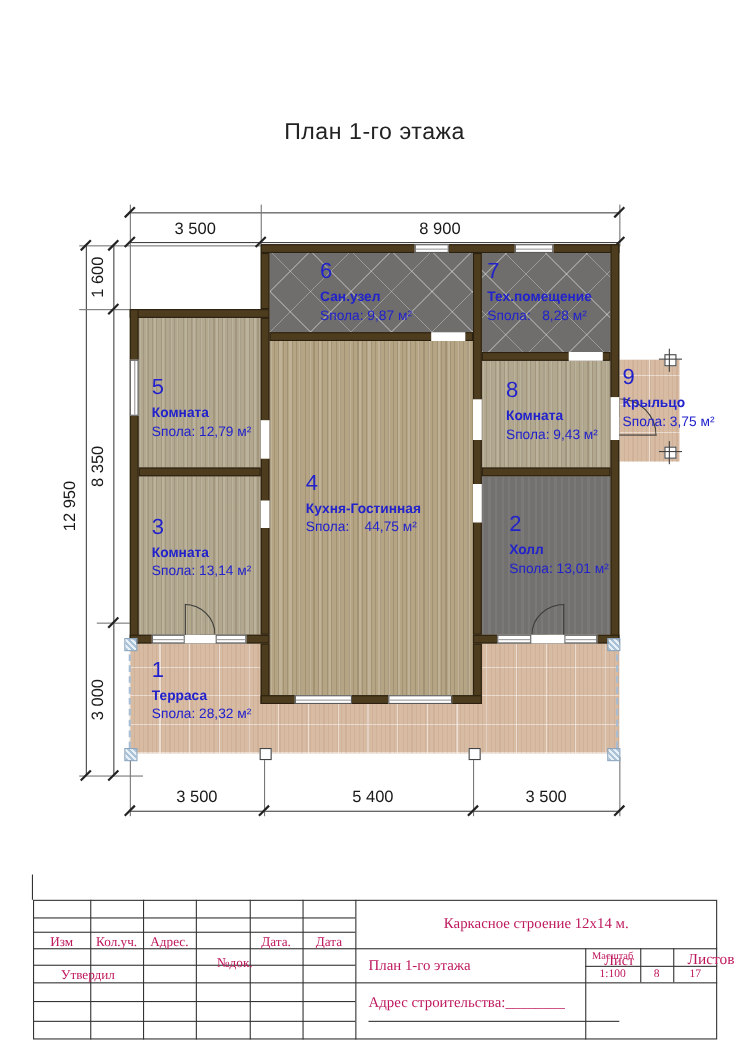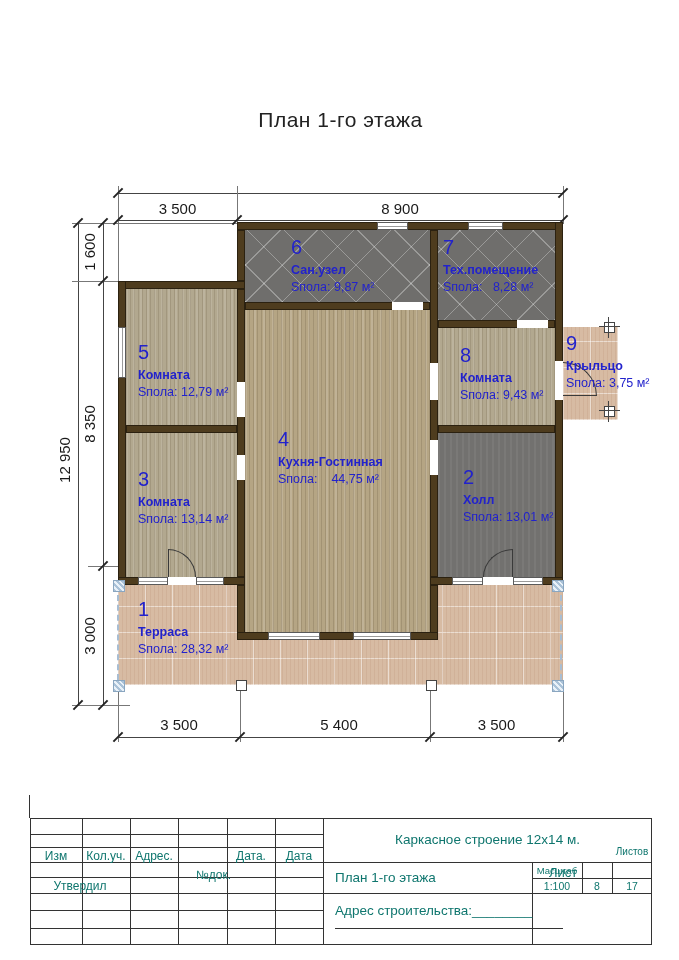--- a/index.html
+++ b/index.html
@@ -48,21 +48,21 @@
   .room-label .ar{font-size:12.5px;margin-top:3px;white-space:pre;}
   
   .marker{position:absolute;width:9px;height:9px;background:#fff;border:1px solid #444;z-index:4;}
   .marker.cross::before{content:"";position:absolute;left:-6px;right:-6px;top:3px;border-top:1px solid #444;}
   .marker.cross::after{content:"";position:absolute;top:-6px;bottom:-6px;left:3px;border-left:1px solid #444;}
   .hatch{position:absolute;width:10px;height:10px;border:1px solid #8aa6c0;z-index:4;
          background:repeating-linear-gradient(45deg,#aac2d8 0 2px,#e9f1f8 2px 4px);}
   .dashedge{position:absolute;width:0;border-left:2px dashed #a8bdd2;z-index:3;}
   
   .tb-line{position:absolute;background:#333;z-index:2;}
-  .tb-text{position:absolute;color:#0f766e;z-index:3;}
+  .tb-text{position:absolute;color:#be185d;z-index:3;font-family:Liberation Serif, serif;}
   .tb-center{text-align:center;}
 </style>
 </head>
 <body>
 
 <div id="sheet">
 
   <div id="title">План 1-го этажа</div>
 
   <div id="plan">
@@ -219,21 +219,21 @@
     <div class="tb-text tb-center" style="left:82px;top:849px;width:48px;font-size:12px;">Кол.уч.</div>
     <div class="tb-text tb-center" style="left:130px;top:849px;width:48px;font-size:12px;">Адрес.</div>
     <div class="tb-text tb-center" style="left:178px;top:868px;width:49px;font-size:12px;margin-left:11px;">№док.</div>
     <div class="tb-text tb-center" style="left:227px;top:849px;width:48px;font-size:12px;">Дата.</div>
     <div class="tb-text tb-center" style="left:275px;top:849px;width:48px;font-size:12px;">Дата</div>
     <div class="tb-text tb-center" style="left:30px;top:879px;width:100px;font-size:12px;">Утвердил</div>
     <div class="tb-text tb-center" style="left:323px;top:832px;width:329px;font-size:13.5px;">Каркасное строение 12х14 м.</div>
     <div class="tb-text" style="left:335px;top:870px;font-size:13.5px;">План 1-го этажа</div>
     <div class="tb-text tb-center" style="left:532px;top:865px;width:50px;font-size:9.5px;">Масштаб</div>
     <div class="tb-text tb-center" style="left:548px;top:865px;width:30px;font-size:13px;">Лист</div>
-    <div class="tb-text tb-center" style="left:612px;top:846px;width:40px;font-size:10px;">Листов</div>
+    <div class="tb-text tb-center" style="left:612px;top:865px;width:40px;font-size:14px;padding-left:13px;">Листов</div>
     <div class="tb-text tb-center" style="left:532px;top:880px;width:50px;font-size:10.5px;">1:100</div>
     <div class="tb-text tb-center" style="left:582px;top:880px;width:30px;font-size:10.5px;">8</div>
     <div class="tb-text tb-center" style="left:612px;top:880px;width:40px;font-size:10.5px;">17</div>
     <div class="tb-text" style="left:335px;top:903px;font-size:13.5px;">Адрес строительства:________</div>
     <div class="abs" style="left:335px;top:928px;width:228px;border-bottom:1px solid #333;z-index:3;"></div>
   <div class="abs" style="left: 30px; top: 818px; width: 622px; height: 127px; border: 1px solid rgb(51, 51, 51); box-sizing: border-box; z-index: 2;"></div>
       <div class="tb-line" style="left: 82px; top: 818px; width: 1px; height: 127px;"></div>
       <div class="tb-line" style="left: 130px; top: 818px; width: 1px; height: 127px;"></div>
       <div class="tb-line" style="left: 178px; top: 818px; width: 1px; height: 127px;"></div>
       <div class="tb-line" style="left: 227px; top: 818px; width: 1px; height: 127px;"></div>

